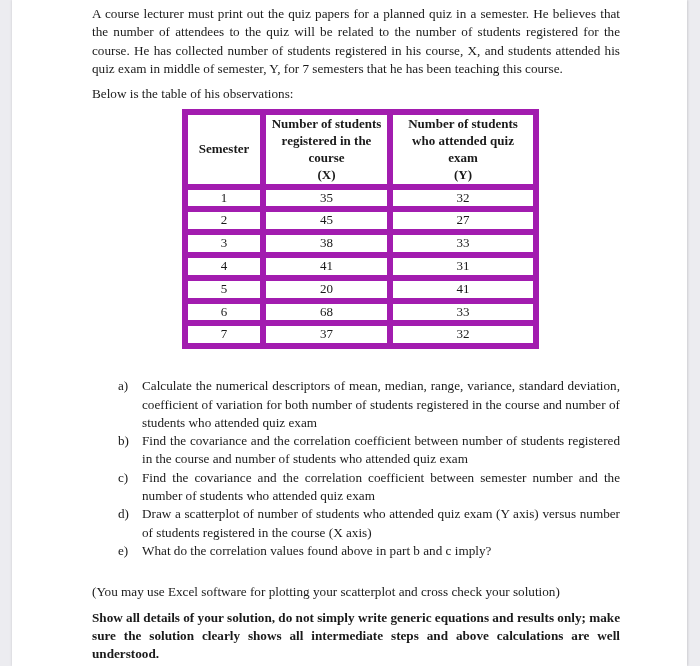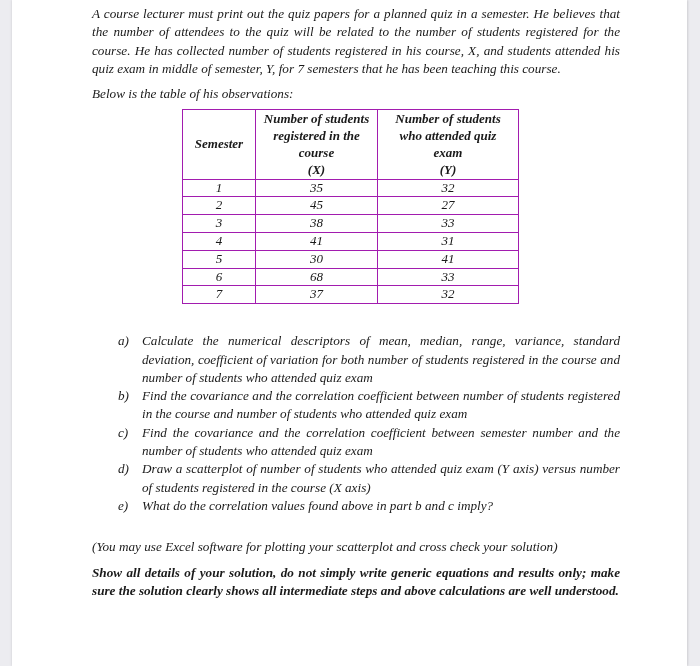--- a/index.html
+++ b/index.html
@@ -21,40 +21,39 @@
     }
     .content {
       position: absolute;
       left: 80px;
       top: 0;
       width: 528px;
       font-family: "Liberation Serif", serif;
       color: #1a1a1a;
       font-size: 13.2px;
       line-height: 18.3px;
-      font-style: italic;
     }
     .intro {
       margin: 5px 0 0 0;
       text-align: justify;
       text-align-last: left;
     }
     .below {
       margin: 7px 0 0 0;
     }
     table.obs {
       border-collapse: collapse;
       margin-top: 6px;
       margin-left: 90px;
       font-family: "Liberation Serif", serif;
       font-size: 13px;
       line-height: 16.8px;
     }
     table.obs th, table.obs td {
-      border: 1px solid #a21caf;
+      border: 6px solid #a21caf;
       text-align: center;
       padding: 0;
     }
     table.obs th {
       font-weight: bold;
       vertical-align: middle;
     }
     table.obs th.sem { width: 72px; }
     table.obs th.x { width: 121px; padding-top: 1px; }
     table.obs th.y { width: 140px; padding-top: 1px; }
@@ -128,21 +127,21 @@
           <td>38</td>
           <td>33</td>
         </tr>
         <tr>
           <td>4</td>
           <td>41</td>
           <td>31</td>
         </tr>
         <tr>
           <td>5</td>
-          <td>30</td>
+          <td>20</td>
           <td>41</td>
         </tr>
         <tr>
           <td>6</td>
           <td>68</td>
           <td>33</td>
         </tr>
         <tr>
           <td>7</td>
           <td>37</td>

